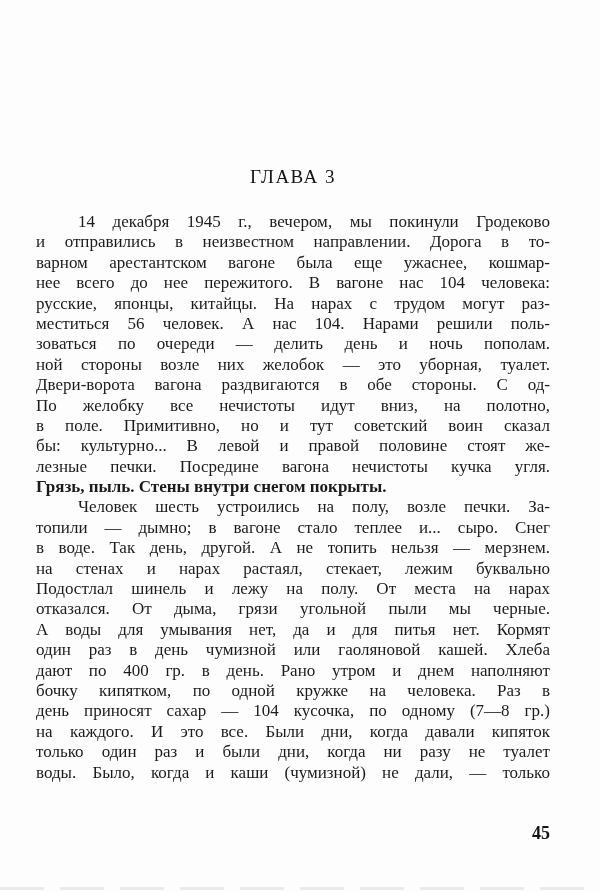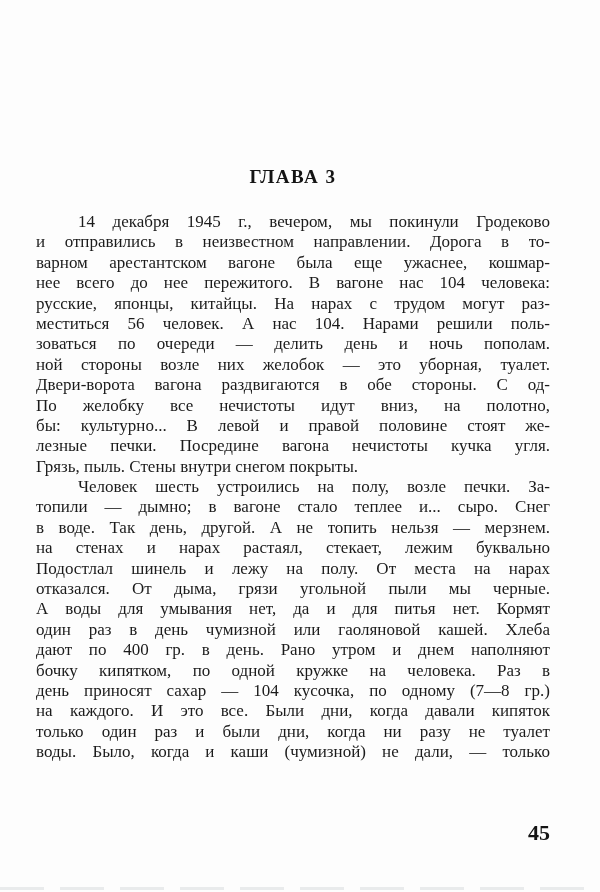--- a/index.html
+++ b/index.html
@@ -13,45 +13,45 @@
     position: relative;
     width: 600px; height: 892px;
     background: #fdfdfd;
     color: #1b1b1b;
   }
   .heading {
     position: absolute;
     left: 36px; width: 514px; top: 164px;
     margin: 0;
     font-size: 19px; line-height: 26px;
-    font-weight: bold;
+    font-weight: normal;
     letter-spacing: 1.5px;
     text-align: center;
     color: #141414;
   }
   .body-text {
     position: absolute;
     left: 36px; width: 514px; top: 212px;
     font-size: 17px;
     color: #1b1b1b;
   }
   .line {
     height: 20.4px;
     line-height: 20.4px;
     text-align: justify;
     text-align-last: justify;
     white-space: normal;
     overflow: hidden;
   }
   .line.indent { padding-left: 42px; }
-  .line.para-end { text-align-last: left; }
+  .line.para-end { text-align-last: left; font-weight: bold; }
   .pageno {
     position: absolute;
     left: 36px; width: 514px; top: 822px;
-    font-size: 22px; line-height: 22px;
+    font-size: 18px; line-height: 22px;
     font-weight: bold;
     text-align: right;
     color: #141414;
   }
   .edge-marks {
     position: absolute;
     left: 0; bottom: 2px;
     width: 600px; height: 3px;
     background: repeating-linear-gradient(
       to right,
@@ -72,20 +72,21 @@
     <div class="line indent">14 декабря 1945 г., вечером, мы покинули Гродеково</div>
     <div class="line">и отправились в неизвестном направлении. Дорога в то-</div>
     <div class="line">варном арестантском вагоне была еще ужаснее, кошмар-</div>
     <div class="line">нее всего до нее пережитого. В вагоне нас 104 человека:</div>
     <div class="line">русские, японцы, китайцы. На нарах с трудом могут раз-</div>
     <div class="line">меститься 56 человек. А нас 104. Нарами решили поль-</div>
     <div class="line">зоваться по очереди — делить день и ночь пополам.</div>
     <div class="line">ной стороны возле них желобок — это уборная, туалет.</div>
     <div class="line">Двери-ворота вагона раздвигаются в обе стороны. С од-</div>
     <div class="line">По желобку все нечистоты идут вниз, на полотно,</div>
+    <div class="line">в поле. Примитивно, но и тут советский воин сказал</div>
     <div class="line">бы: культурно... В левой и правой половине стоят же-</div>
     <div class="line">лезные печки. Посредине вагона нечистоты кучка угля.</div>
     <div class="line para-end">Грязь, пыль. Стены внутри снегом покрыты.</div>
 
     <div class="line indent">Человек шесть устроились на полу, возле печки. За-</div>
     <div class="line">топили — дымно; в вагоне стало теплее и... сыро. Снег</div>
     <div class="line">в воде. Так день, другой. А не топить нельзя — мерзнем.</div>
     <div class="line">на стенах и нарах растаял, стекает, лежим буквально</div>
     <div class="line">Подостлал шинель и лежу на полу. От места на нарах</div>
     <div class="line">отказался. От дыма, грязи угольной пыли мы черные.</div>

